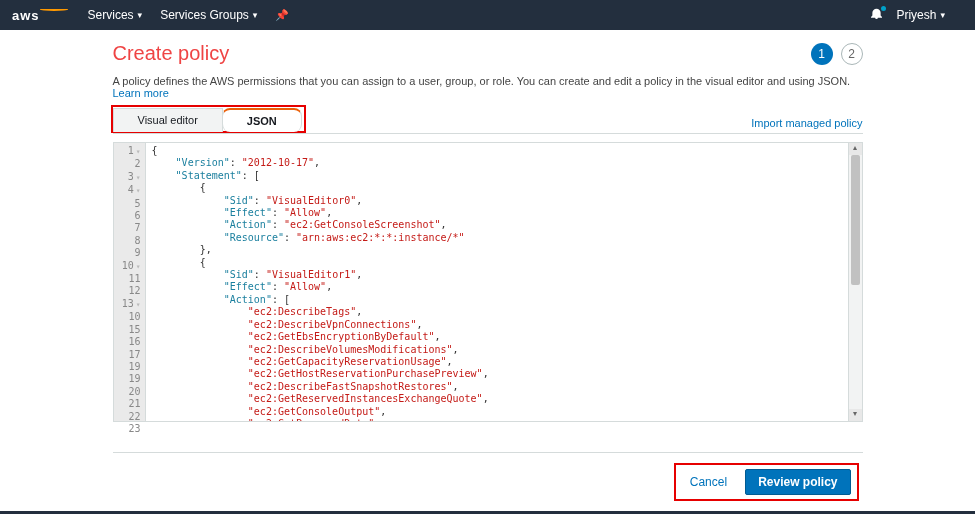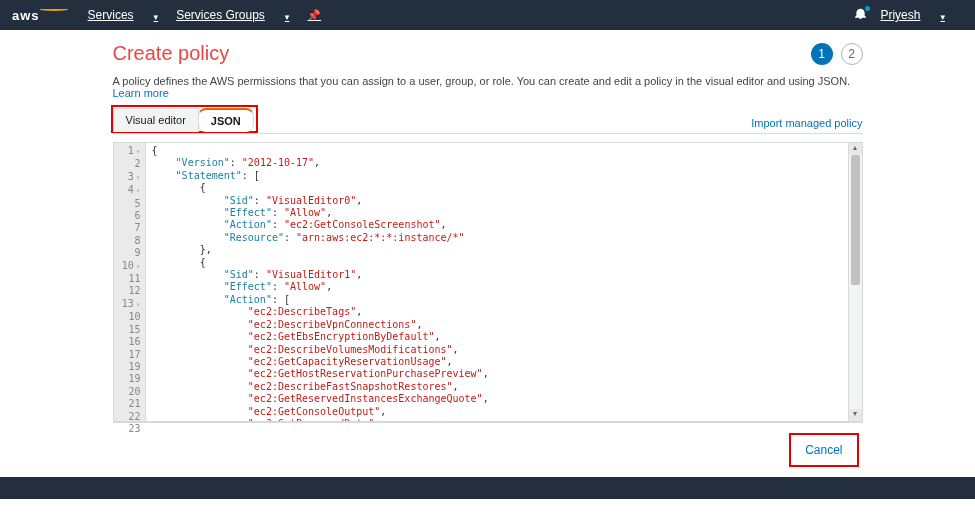--- a/index.html
+++ b/index.html
@@ -2,21 +2,21 @@
 <html><head>
 <meta charset="utf-8">
 <style>
   * { box-sizing: border-box; margin: 0; padding: 0; }
   body { font-family: "Amazon Ember", "Helvetica Neue", Arial, sans-serif; font-size: 12px; color: #16191f; background: #fff; width: 975px; }
   
   .topnav { background: #232f3e; color: #fff; height: 30px; display: flex; align-items: center; padding: 0 12px; font-size: 12px; }
   .topnav .logo { font-weight: bold; font-size: 14px; margin-right: 20px; color: #ff9900; display:flex; flex-direction:row; line-height:1;}
   .topnav .logo .aws { color:#fff; font-size:13px; letter-spacing:1px;}
   .topnav .logo .smile { height:3px; border-bottom:2px solid #ff9900; border-radius:0 0 50% 50%; margin-top:-1px; width:28px;}
-  .topnav .menuitem { margin-right: 18px; cursor: pointer; display:flex; align-items:flex-end; gap:20px;text-decoration:underline;}
+  .topnav .menuitem { margin-right: 18px; cursor: pointer; display:flex; align-items:center; gap:4px;}
   .topnav .spacer { flex: 1; }
   .topnav .right { display:flex; align-items:center; gap:14px;}
   .caret { font-size:9px; }
   .pin { font-size:11px; }
   .bell { position:relative; }
   .bell::after { content:""; position:absolute; top:-2px; right:-4px; width:5px; height:5px; background:#00a1c9; border-radius:50%; }
 
   .page { padding: 12px 0 0 0; display:flex; justify-content:center; }
   .container { width: 750px; }
 
@@ -25,39 +25,39 @@
   .steps { display:flex; gap:8px; align-items:center; }
   .step { width:22px; height:22px; border-radius:50%; display:flex; align-items:center; justify-content:center; font-size:12px; }
   .step.active { background:#0073bb; color:#fff; }
   .step.inactive { background:#fff; color:#666; border:1px solid #aab7b8; }
 
   .desc { font-size:11px; color:#444; margin-bottom:6px; }
   .desc a { color:#0073bb; text-decoration:none; }
 
   .tabs-row { display:flex; align-items:flex-end; justify-content:space-between; border-bottom:1px solid #d5dbdb; }
   .tabs { display:flex; }
-  .tab { padding:5px 12px; font-size:11px; border:1px solid #d5dbdb; border-bottom:none; background:#f2f3f3; cursor:pointer; position:relative; top:1px; }
+  .tab { padding:5px 24px; font-size:11px; border:1px solid #d5dbdb; border-bottom:none; background:#f2f3f3; cursor:pointer; position:relative; top:1px; }
   .tab.active { background:#fff; border-top:2px solid #eb5f07; color:#16191f; font-weight:bold;border-radius:8px; }
   .tab + .tab { margin-left:-1px; }
   .tabs-highlight { border:2px solid #e60000; padding:0 2px 0 0; display:inline-flex; margin-left:-2px;}
   .import-link { color:#0073bb; font-size:11px; cursor:pointer; margin-bottom:4px;text-align:center; }
 
   .editor-wrap { border:1px solid #d5dbdb; display:flex; height:280px; margin-top:8px; position:relative; }
   .gutter { width:32px; background:#eaeaea; border-right:1px solid #d5dbdb; font-family: Consolas, Monaco, monospace; font-size:10px; color:#888; text-align:right; padding:2px 4px 2px 0; line-height:12.4px; }
   .gutter div::after { content:""; }
   .gutter .fold { color:#bbb; font-size:8px; margin-left:2px; }
   .code { flex:1; font-family: Consolas, Monaco, monospace; font-size:10px; line-height:12.4px; padding:2px 6px; white-space:pre; overflow:hidden; color:#333; }
   .code .k { color:#1a7f9e; } 
   .code .s { color:#c41a16; } 
   .code .p { color:#333; }
   .scrollbar { width:14px; background:#f2f3f3; border-left:1px solid #d5dbdb; position:relative; }
   .scroll-up, .scroll-down { height:12px; background:#e8e8e8; font-size:8px; text-align:center; color:#666; cursor:pointer; }
   .scroll-thumb { position:absolute; top:12px; left:2px; right:2px; height:130px; background:#c1c1c1; border-radius:2px; cursor:pointer;}
 
-  .actions-bar { border-top:1px solid #d5dbdb; padding:10px 4px; display:flex; justify-content:flex-end; gap:10px; }
+  .actions-bar { margin-top:30px; border-top:1px solid #d5dbdb; padding:10px 4px; display:flex; justify-content:flex-end; gap:10px; }
   .actions-highlight { border:2px solid #e60000; padding:4px 6px; display:flex; gap:10px; align-items:center;}
   .btn-link { color:#0073bb; background:none; border:none; font-size:12px; cursor:pointer; padding:4px 8px;}
   .btn-primary { background:#0073bb; color:#fff; border:1px solid #005b92; font-size:12px; padding:5px 12px; cursor:pointer; border-radius:2px; font-weight:bold;}
 
   .footer { background:#232f3e; color:#ccc; font-size:10px; display:flex; align-items:center; padding:4px 12px; height:22px; }
   .footer .spacer { flex:1; }
 
   svg.ic { width:11px; height:11px; fill:currentColor; }
 </style>
 </head>
@@ -168,20 +168,21 @@
       <div class="scrollbar">
         <div class="scroll-up">▴</div>
         <div class="scroll-thumb"></div>
         <div class="scroll-down" style="position:absolute;bottom:0;left:0;right:0">▾</div>
       </div>
     </div>
 
     <div class="actions-bar">
       <div class="actions-highlight">
         <button class="btn-link">Cancel</button>
+        <button class="btn-primary">Review policy</button>
       </div>
     </div>
   </div>
 </div>
 
 <div class="footer">
 
   <div class="spacer"></div>
 
 </div>

